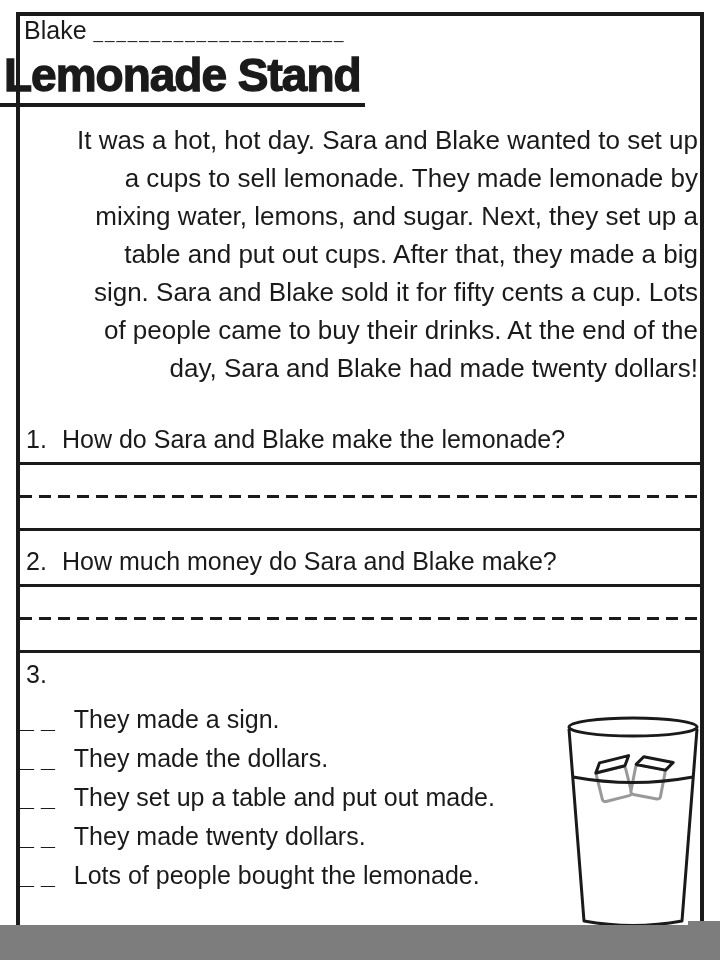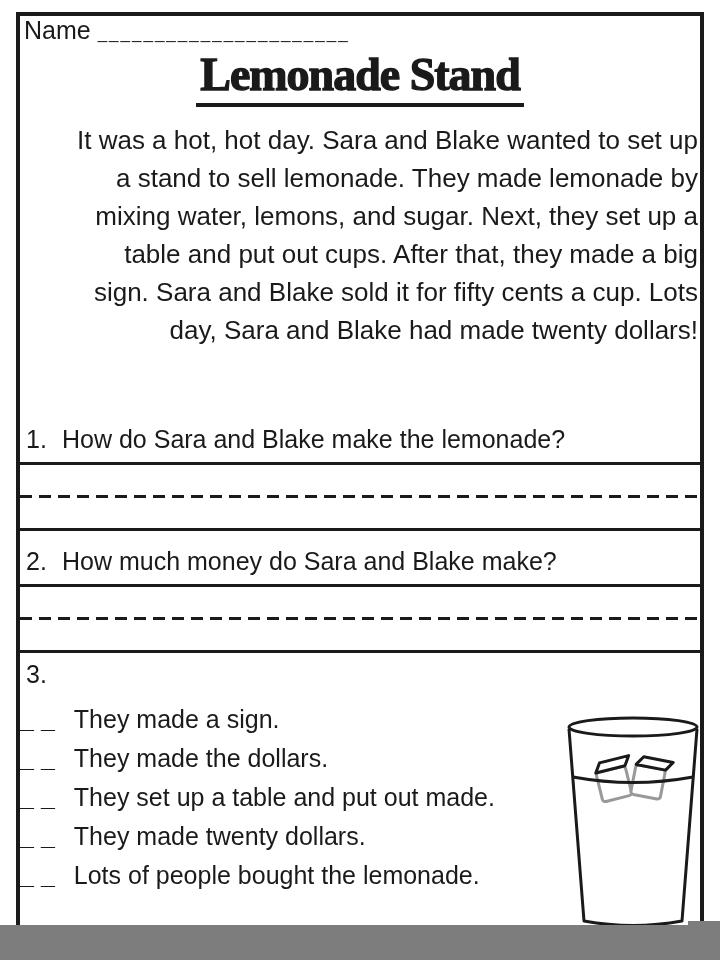--- a/index.html
+++ b/index.html
@@ -10,21 +10,21 @@
   .frame{
     position:absolute;left:16px;top:12px;width:688px;height:948px;
     border:4px solid #1a1a1a;border-bottom:none;box-sizing:border-box;
     background:#ffffff;
   }
   .name-row{
     position:absolute;left:24px;top:16px;font-size:25px;white-space:nowrap;
   }
   .name-line{letter-spacing:2px;font-size:17px;}
   .title-wrap{
-    position:absolute;left:0;top:50px;width:720px;text-align:center;font-family:Liberation Serif, serif;
+    position:absolute;left:0;top:50px;width:720px;
   }
   .title{
     display:inline-block;font-size:46px;line-height:50px;font-weight:bold;
     letter-spacing:-1px;-webkit-text-stroke:1.3px #1a1a1a;
     border-bottom:4px solid #1a1a1a;padding:0 4px 3px 4px;
   }
   .story{
     position:absolute;left:22px;top:121px;width:676px;text-align:right;
     font-size:26px;line-height:38px;
   }
@@ -57,34 +57,35 @@
   .footer-step{
     position:absolute;left:688px;top:921px;width:32px;height:6px;background:#7d7d7d;
   }
 </style>
 </head>
 <body>
 
 <div class="frame"></div>
 
 <div class="name-row">
-  <span>Name</span>
+  <span>Blake</span>
   <span class="name-line">______________________</span>
 </div>
 
 <div class="title-wrap">
   <span class="title">Lemonade Stand</span>
 </div>
 
 <div class="story">
   <div>It was a hot, hot day. Sara and Blake wanted to set up</div>
-  <div>a stand to sell lemonade. They made lemonade by</div>
+  <div>a cups to sell lemonade. They made lemonade by</div>
   <div>mixing water, lemons, and sugar. Next, they set up a</div>
   <div>table and put out cups. After that, they made a big</div>
   <div>sign. Sara and Blake sold it for fifty cents a cup. Lots</div>
+  <div>of people came to buy their drinks. At the end of the</div>
   <div>day, Sara and Blake had made twenty dollars!</div>
 </div>
 
 <div class="qblock q1">
   <div class="question-row q-underlined">
     <span class="q-num">1.</span>
     <span>How do Sara and Blake make the lemonade?</span>
   </div>
   <div class="line-dashed"></div>
   <div class="line-solid"></div>

